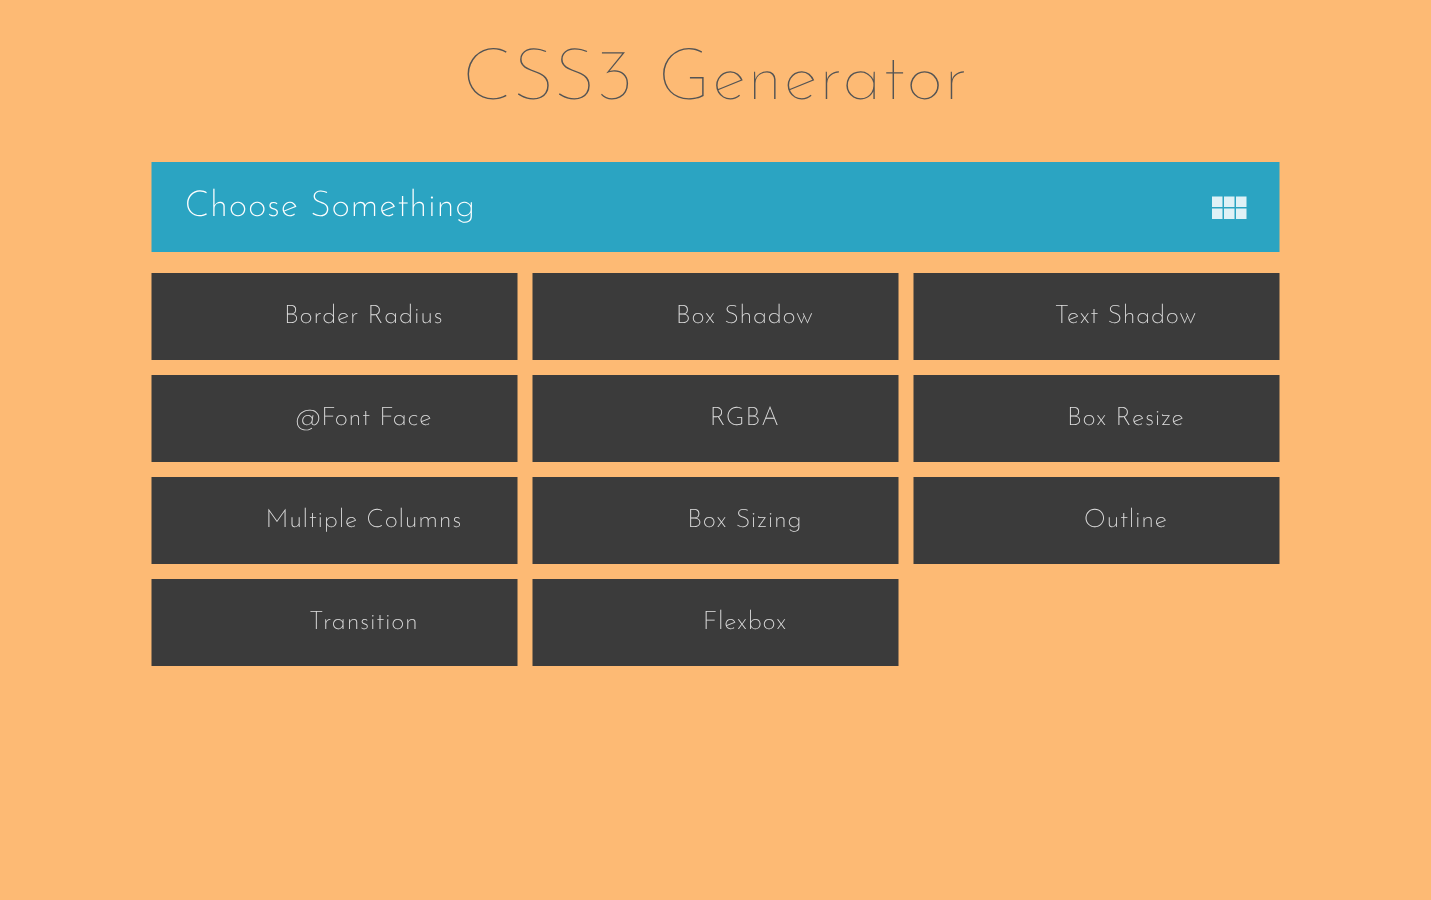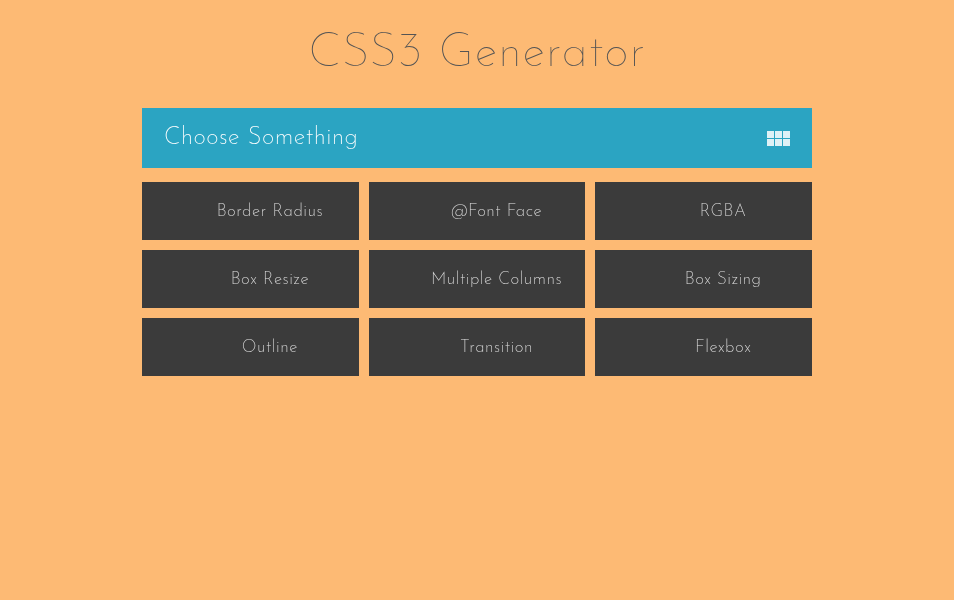--- a/index.html
+++ b/index.html
@@ -29,21 +29,21 @@
       text-align: center;
       color: #545454;
       font-size: 48px;
       font-weight: 100;
       letter-spacing: 1px;
       margin-bottom: 30px;
       font-family: "Josefin Sans", "Helvetica Neue", Arial, sans-serif;
     }
     
     .container {
-      width: 670px;
+      width: 752px;
       margin: 0 auto;
     }
     
     .header-bar {
       background: #2ba4c2;
       color: #ffffff;
       padding: 18px 22px;
       display: flex;
       justify-content: space-between;
       align-items: center;
@@ -107,20 +107,22 @@
           <span></span>
           <span></span>
         <span></span>
           <span></span>
           <span></span>
       </span>
     </div>
 
     <div class="options-grid">
       <button class="option-button">Border Radius</button>
+      <button class="option-button">Box Shadow</button>
+      <button class="option-button">Text Shadow</button>
       <button class="option-button">@Font Face</button>
       <button class="option-button">RGBA</button>
       <button class="option-button">Box Resize</button>
       <button class="option-button">Multiple Columns</button>
       <button class="option-button">Box Sizing</button>
       <button class="option-button">Outline</button>
       <button class="option-button">Transition</button>
       <button class="option-button">Flexbox</button>
     </div>
 

